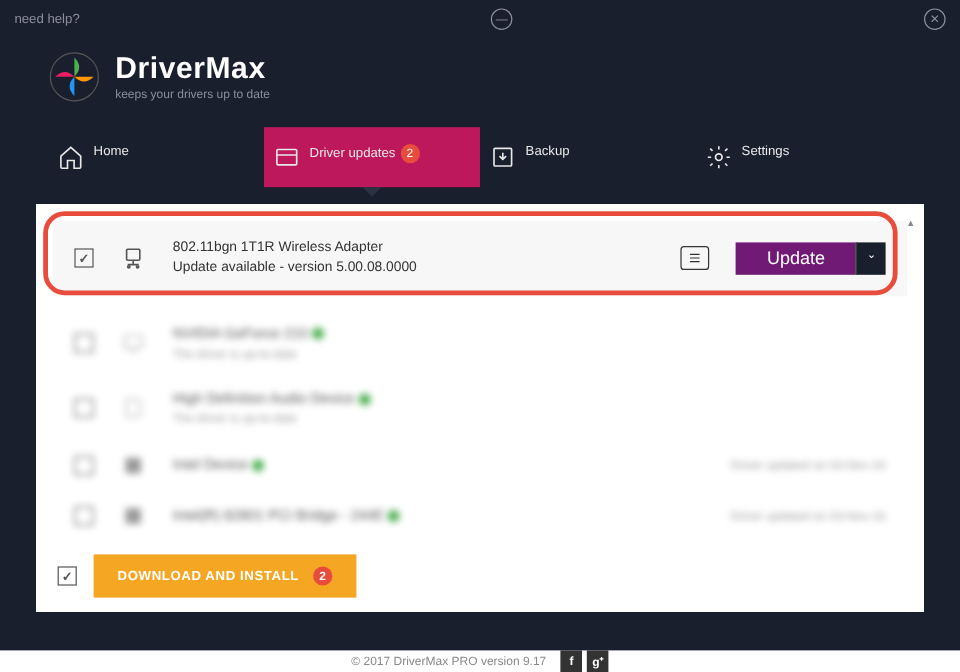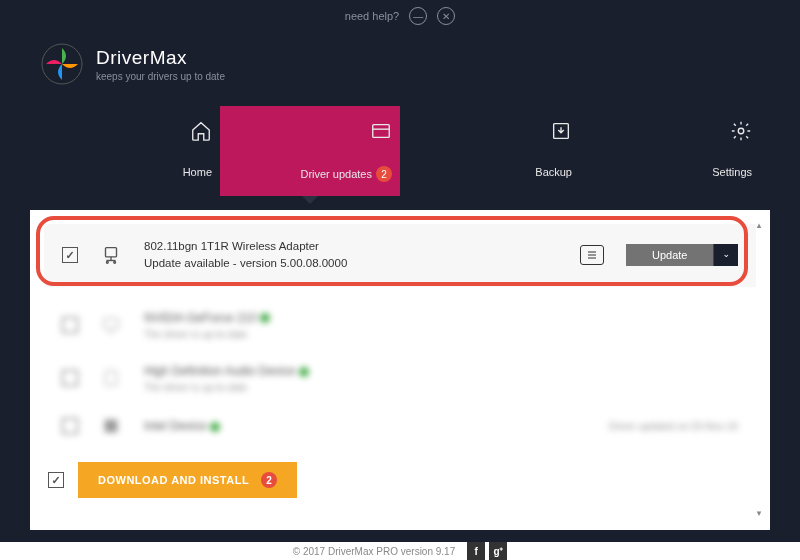--- a/index.html
+++ b/index.html
@@ -1,43 +1,43 @@
 <!DOCTYPE html>
 <html><head>
 <meta charset="utf-8">
 <style>
 *{margin:0;padding:0;box-sizing:border-box;font-family:'Segoe UI',Arial,sans-serif}
 body{background:#1a1f2e;width:800px;height:560px;overflow:hidden;position:relative}
-.topbar{height:32px;display:flex;justify-content:center;align-items:center;padding:0 12px;gap:10px}
+.topbar{height:32px;display:flex;justify-content:space-between;align-items:center;padding:0 12px;gap:10px}
 .help-link{color:#8a8f9e;font-size:11px;text-decoration:none}
 .win-btn{width:18px;height:18px;border:1px solid #8a8f9e;border-radius:50%;display:flex;align-items:center;justify-content:center;color:#8a8f9e;font-size:10px;cursor:pointer}
 .header{display:flex;align-items:center;padding:10px 40px 20px;gap:12px}
 .logo-circle{width:44px;height:44px;position:relative}
 .logo-svg{width:44px;height:44px}
 .brand-text{color:#fff}
-.brand-title{font-size:19px;font-weight:400;letter-spacing:0.5px}
+.brand-title{font-size:25px;font-weight:700;letter-spacing:0.5px}
 .brand-sub{font-size:10px;color:#8a8f9e;margin-top:2px}
 .nav{display:flex;background:#1a1f2e;padding:0 40px}
-.nav-item{flex:1;display:flex;flex-direction:column;align-items:flex-end;padding:14px 8px;color:#e8e8e8;font-size:11px;gap:24px;cursor:pointer;position:relative}
+.nav-item{flex:1;display:flex;flex-direction:row;align-items:flex-start;padding:14px 8px;color:#e8e8e8;font-size:11px;gap:8px;cursor:pointer;position:relative}
 .nav-item.active{background:#be185d}
 .nav-item.active::after{content:'';position:absolute;bottom:-8px;left:50%;transform:translateX(-50%);width:0;height:0;border-left:8px solid transparent;border-right:8px solid transparent;border-top:8px solid #2a3142}
 .nav-icon{width:22px;height:22px;stroke:#e8e8e8;fill:none;stroke-width:1.5}
 .badge{background:#e74c3c;color:#fff;border-radius:50%;width:16px;height:16px;font-size:10px;display:inline-flex;align-items:center;justify-content:center;margin-left:4px}
 .content{background:#fff;margin:14px 30px 0;padding:14px;position:relative;height:320px}
 .highlight-box{border:4px solid #e74c3c;border-radius:18px;position:absolute;top:6px;left:6px;right:22px;height:70px;z-index:5;pointer-events:none}
 .driver-row{display:flex;align-items:center;padding:14px 18px;gap:22px;background:#f7f7f7;position:relative}
 .driver-row.first{margin-bottom:12px}
 .driver-row.blurred{filter:blur(3px);background:#fff;padding:10px 18px}
 .checkbox{width:16px;height:16px;border:1.5px solid #555;display:flex;align-items:center;justify-content:center;cursor:pointer}
 .checkbox.checked::after{content:'✓';color:#555;font-size:11px;font-weight:bold}
 .device-icon{width:22px;height:22px}
 .driver-info{flex:1;font-size:11.5px;color:#333;line-height:1.5}
 .status-dot{width:10px;height:10px;border-radius:50%;background:#4caf50}
 .detail-btn{width:24px;height:20px;border:1px solid #333;border-radius:3px;display:flex;align-items:center;justify-content:center;cursor:pointer}
-.update-btn{background:#737373;color:#fff;padding:5px 26px;font-size:11px;border:none;cursor:pointer;display:flex;align-items:center}
+.update-btn{background:#701a75;color:#fff;padding:5px 26px;font-size:15px;border:none;cursor:pointer;display:flex;align-items:center}
 .update-drop{background:#1a1f2e;color:#fff;padding:5px 8px;border-left:1px solid #444;cursor:pointer;font-size:9px}
 .scrollbar{position:absolute;right:4px;top:10px;bottom:10px;width:14px}
 .scroll-up,.scroll-down{height:12px;color:#888;font-size:9px;text-align:center}
 .bottom-bar{position:absolute;bottom:50px;left:30px;right:30px;background:#fff;padding:12px 18px;display:flex;align-items:center;gap:14px}
 .download-btn{background:#f5a623;color:#fff;padding:10px 20px;font-size:11px;font-weight:700;border:none;cursor:pointer;display:flex;align-items:center;gap:8px;letter-spacing:0.5px}
 .footer{position:absolute;bottom:0;left:0;right:0;background:#fff;display:flex;align-items:center;justify-content:center;gap:12px;font-size:10px;color:#888}
 .social{display:flex;gap:4px}
 .social-btn{width:18px;height:18px;background:#333;color:#fff;display:flex;align-items:center;justify-content:center;font-size:10px;font-weight:bold}
 .blur-text{color:#999;font-size:10px}
 .blur-title{color:#555;font-size:12px;font-weight:500}

